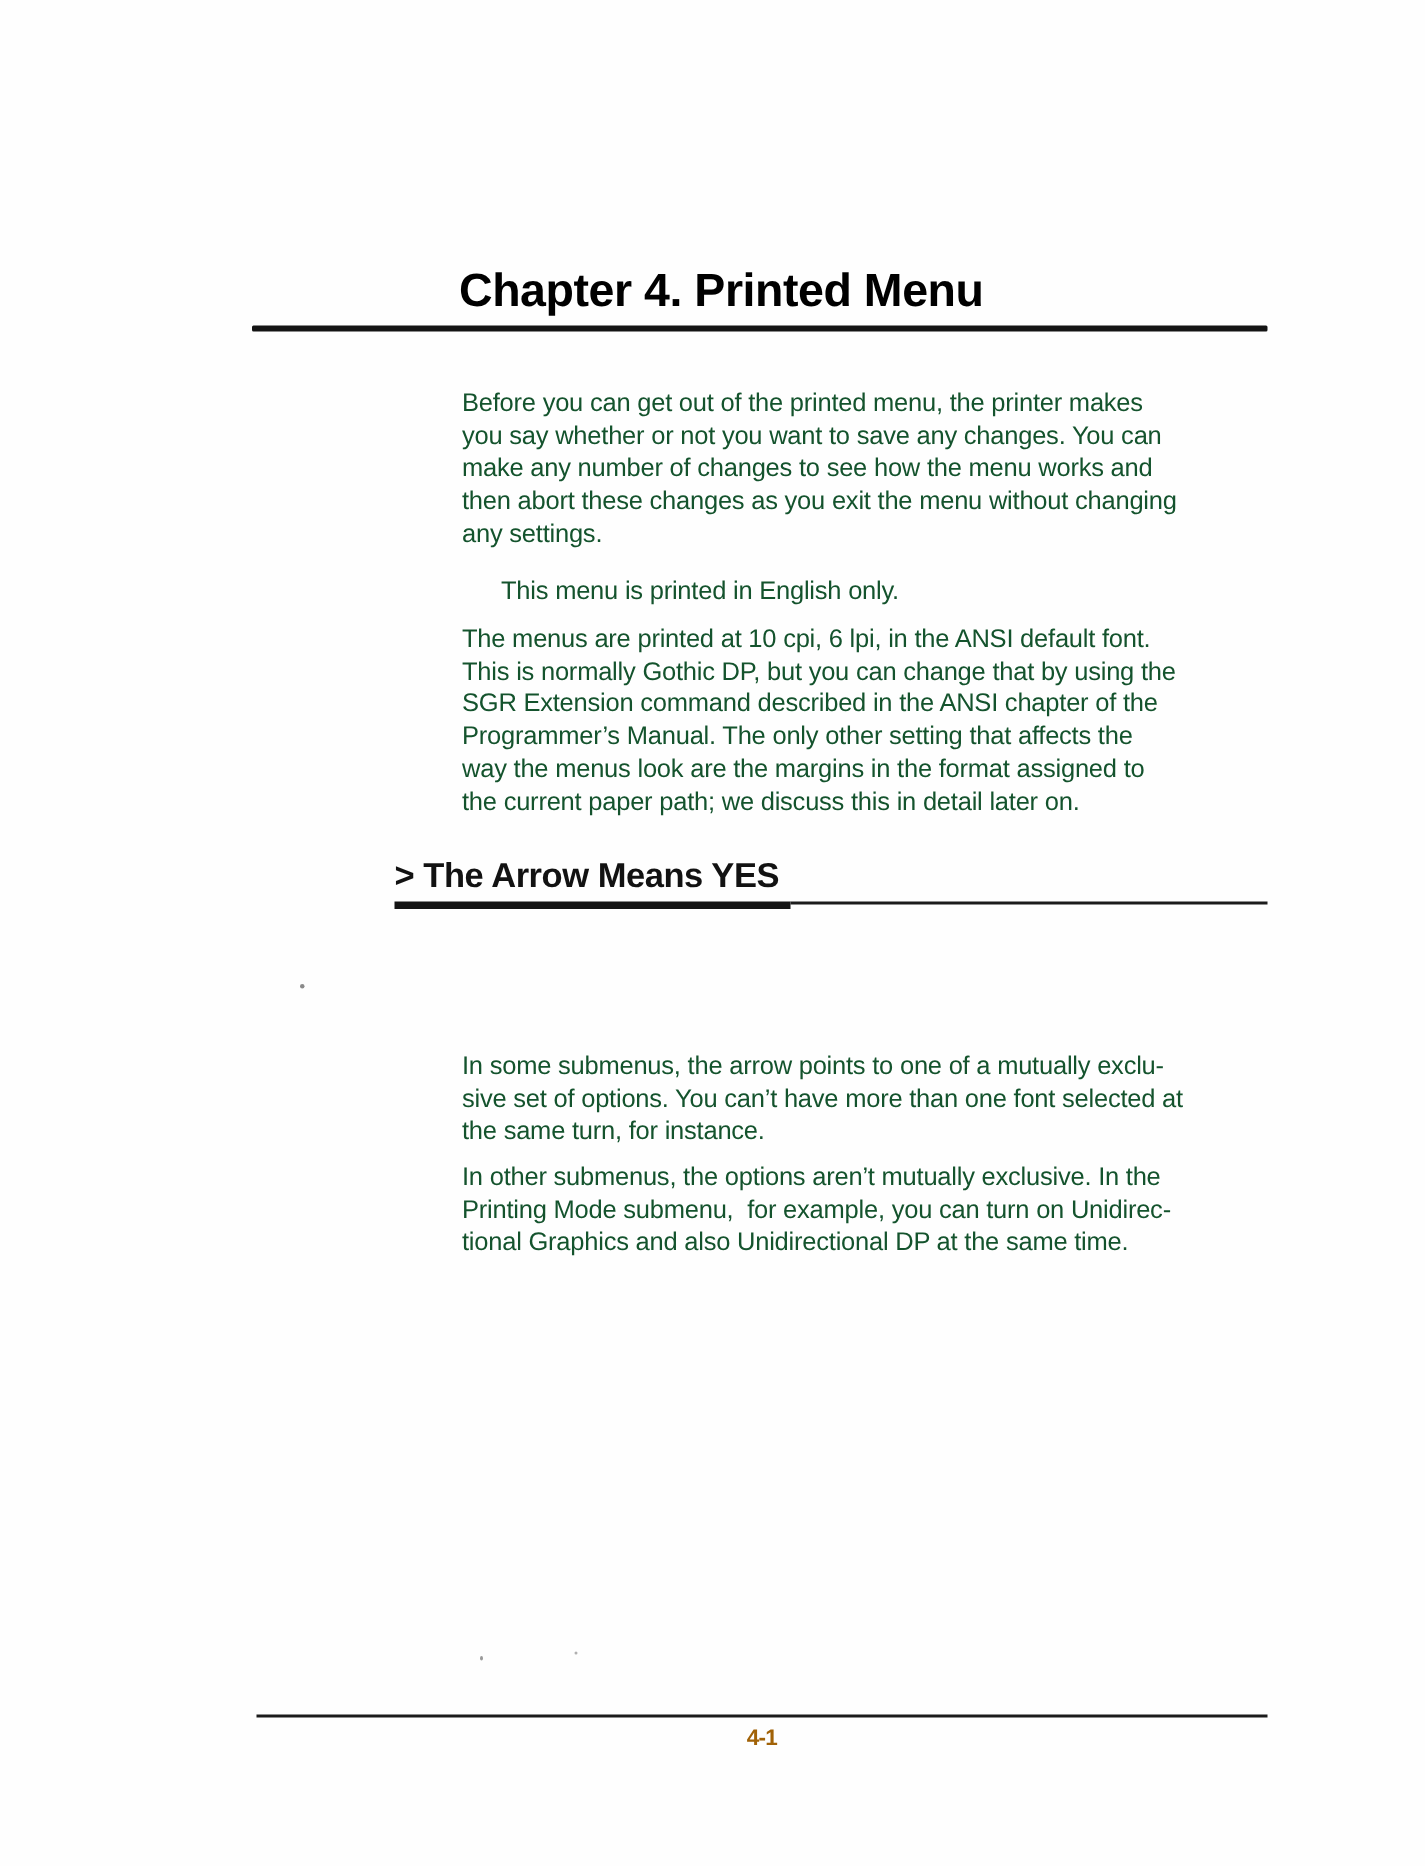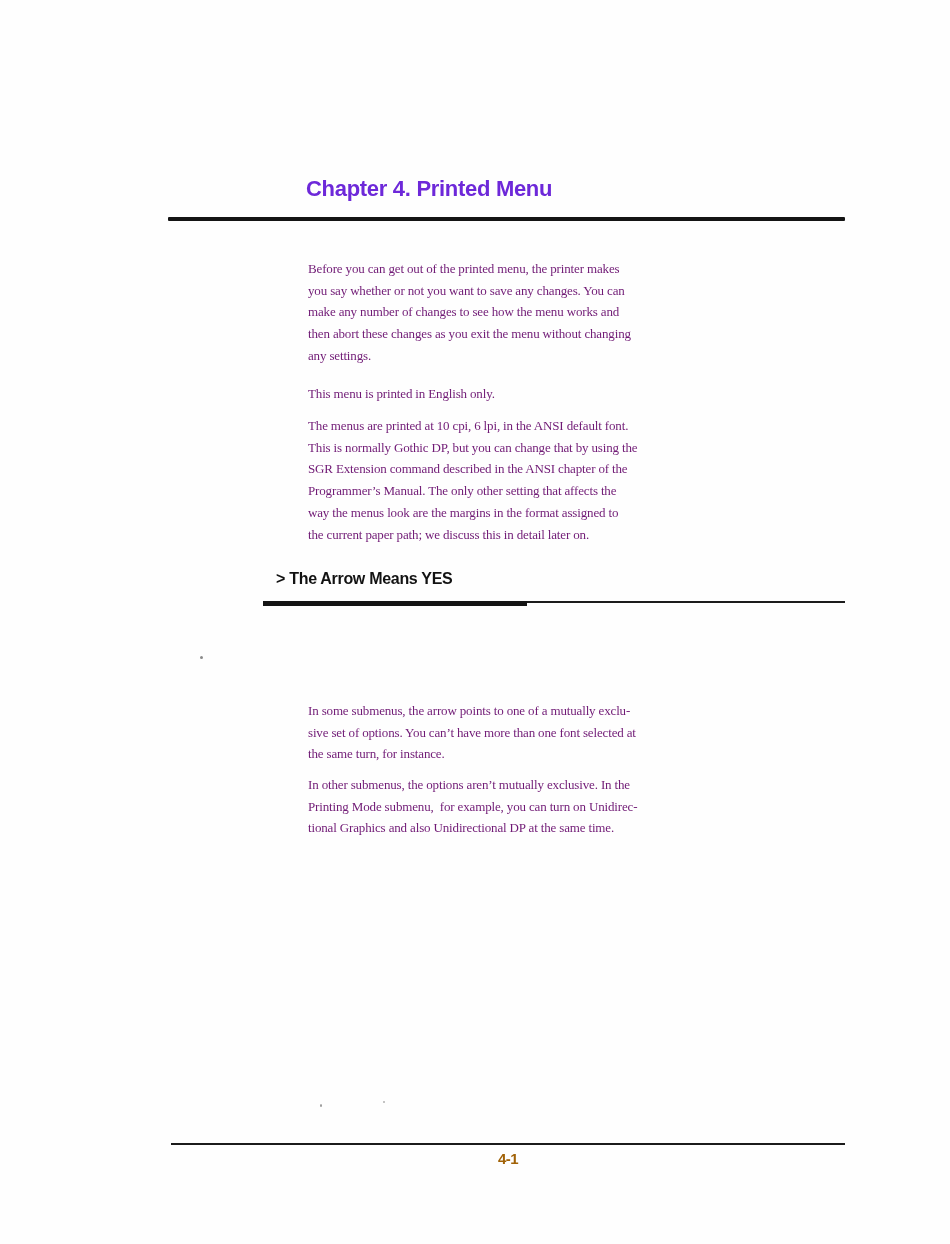--- a/index.html
+++ b/index.html
@@ -17,60 +17,60 @@
     color: #151515;
     overflow: hidden;
   }
   .chapter-title {
     position: absolute;
     top: 176px;
     left: 306px;
     margin: 0;
     font-family: "Liberation Sans", sans-serif;
     font-weight: bold;
-    font-size: 22px;
+    font-size: 31px;
     letter-spacing: -0.3px;
-    color: #6d28d9;
+    color: #000000;
     white-space: pre;
   }
   .title-rule {
     position: absolute;
     top: 217px;
     left: 168px;
     width: 677px;
     height: 4px;
     background: #141414;
     border-radius: 1px;
   }
   .body-para {
     position: absolute;
     left: 308px;
     margin: 0;
-    font-family: Liberation Serif, serif;
-    font-size: 13px;
+    font-family: Liberation Sans, sans-serif;
+    font-size: 17px;
     line-height: 21.7px;
     letter-spacing: -0.15px;
-    color: #701a75;
+    color: #14532d;
     white-space: pre;
   }
   .p1 { top: 258px; }
-  .p2 { top: 383px; }
+  .p2 { top: 383px; margin-left: 26px; }
   .p3 { top: 415px; }
   .p4 { top: 621px; }
   .p5 { top: 700px; }
   .p6 { top: 774px; }
   .p7 { top: 857px; }
   .section-heading {
     position: absolute;
     top: 570px;
-    left: 276px;
+    left: 263px;
     margin: 0;
     font-family: "Liberation Sans", sans-serif;
     font-weight: bold;
-    font-size: 16px;
+    font-size: 23px;
     letter-spacing: -0.3px;
     color: #121212;
     white-space: pre;
   }
   .heading-rule {
     position: absolute;
     top: 601px;
     left: 263px;
     width: 582px;
     height: 6px;

